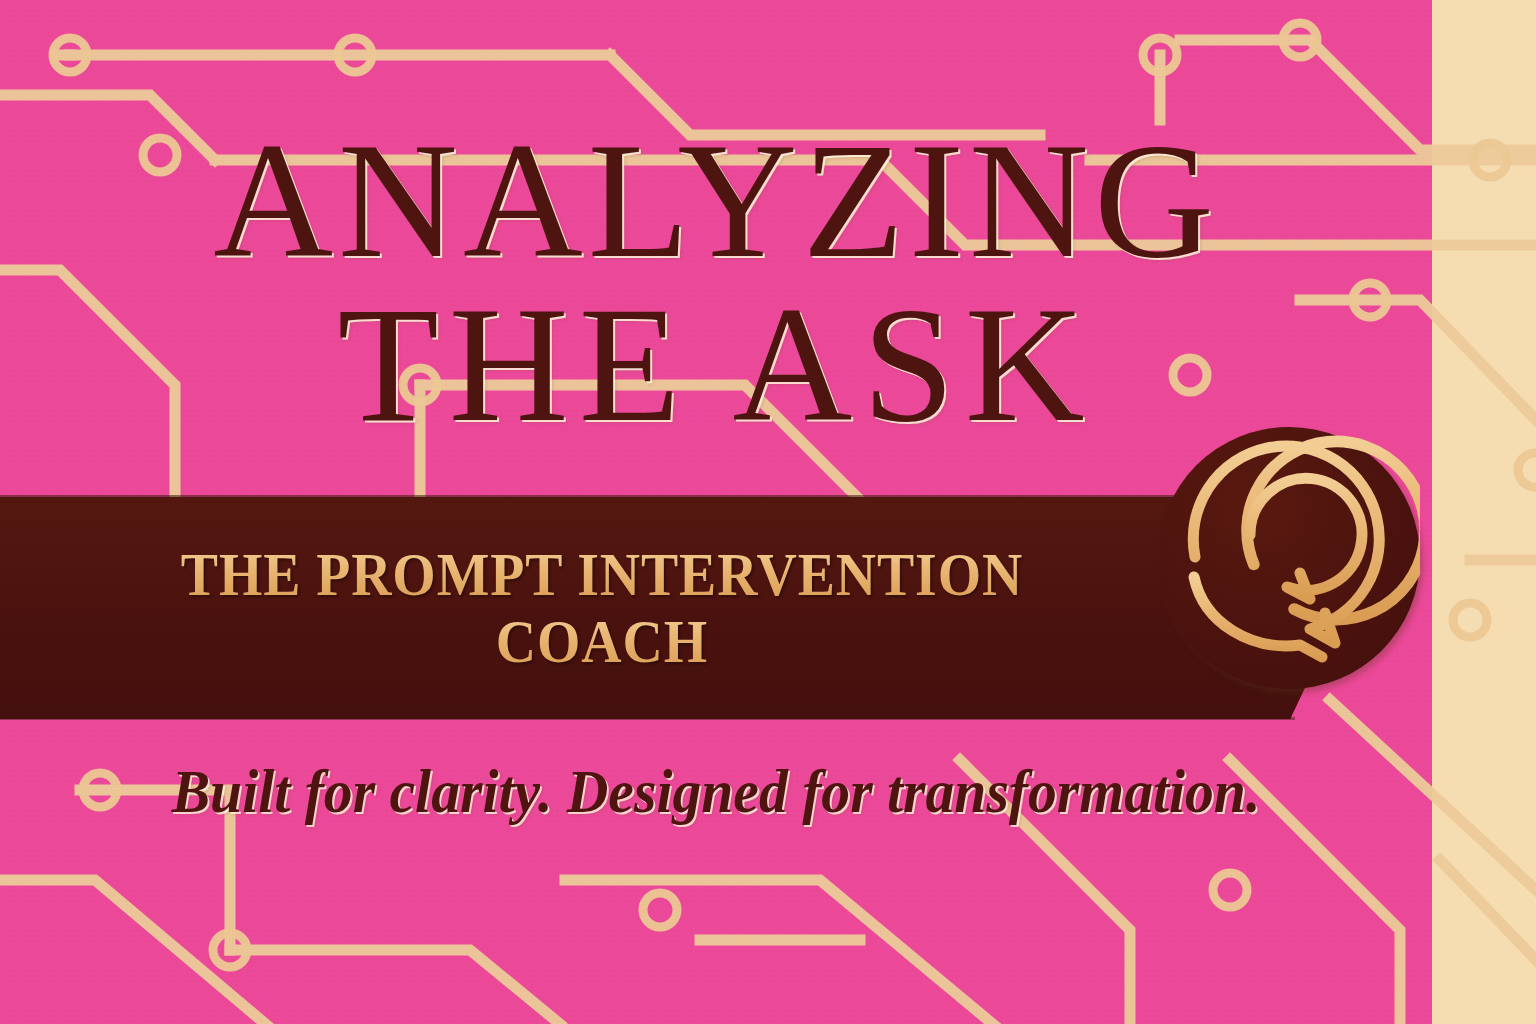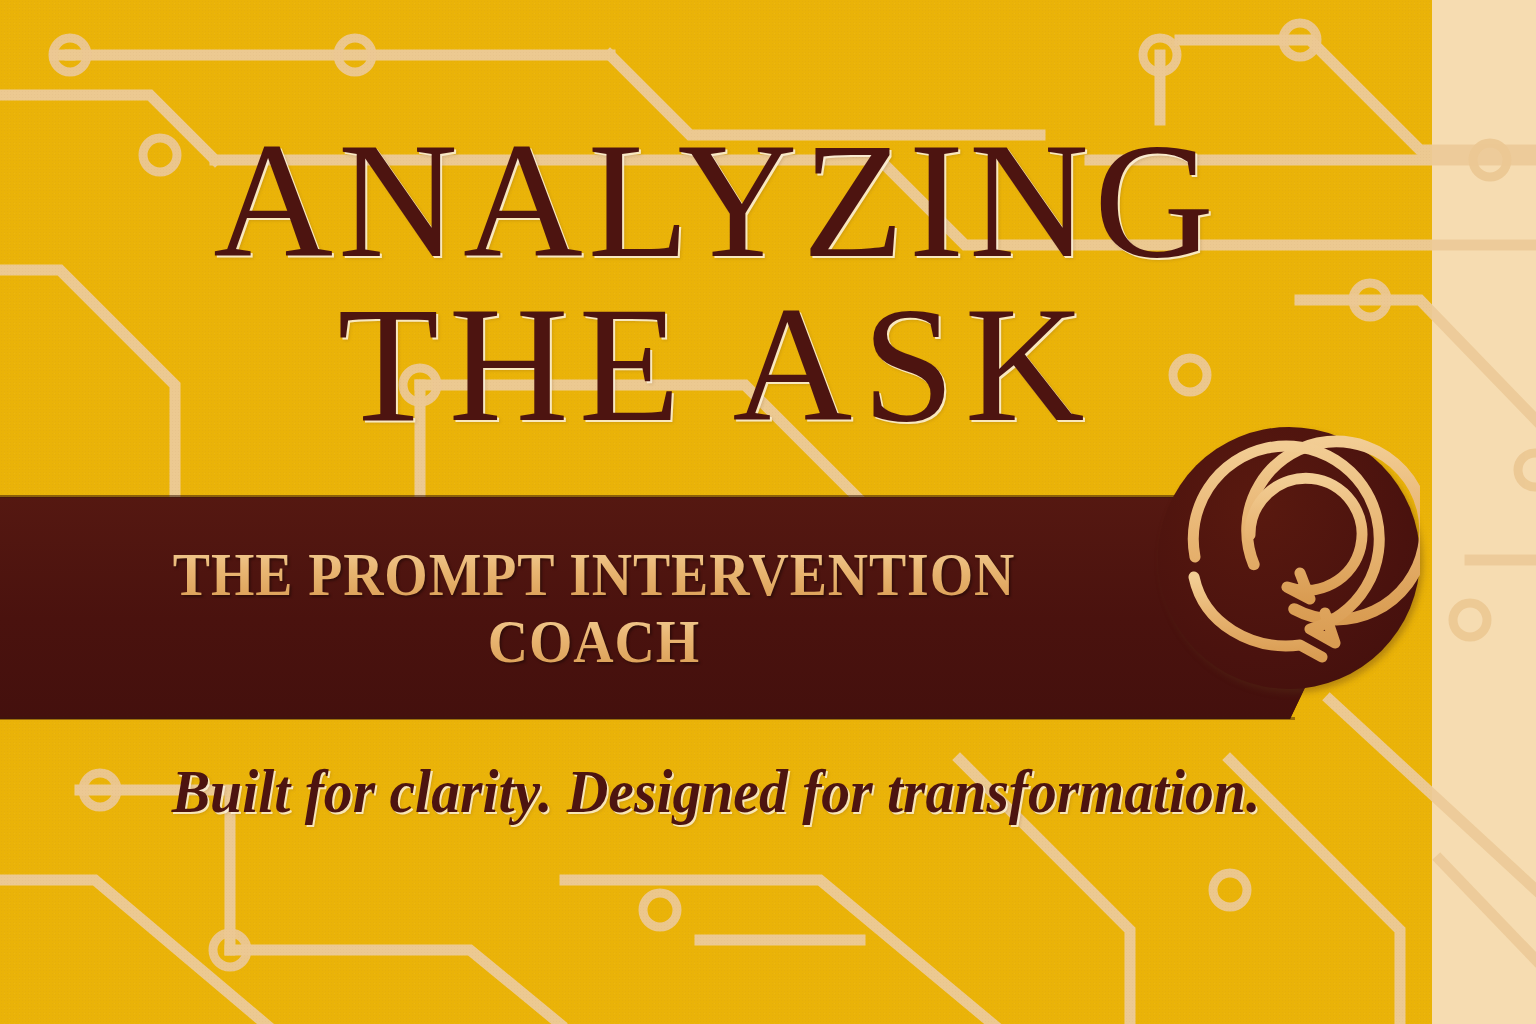--- a/index.html
+++ b/index.html
@@ -6,21 +6,21 @@
 
   html, body {
     width:1536px; height:1024px;
     overflow:hidden;
     background:#f6dcb1;
   }
 
   #poster{
     position:relative;
     width:1432px; height:1024px;
-    background:#eab308;
+    background:#ec4899;
     font-family:"Liberation Serif", serif;
   }
 
   
   #circuit-bg{
     position:absolute; inset:0;
     z-index:0;
     pointer-events:none;
   }
   #grain{
@@ -76,21 +76,21 @@
     position:absolute; left:0; top:495px; width:1180px; height:3px;
     z-index:6; background:rgba(60,25,12,.55);
   }
   #banner-botline{
     position:absolute; left:0; top:717px; width:1295px; height:3px;
     z-index:6; background:rgba(60,25,12,.45);
   }
 
   #banner-text{
     position:absolute;
-    left:4px; top:497px;
+    left:12px; top:497px;
     width:1180px; height:222px;
     z-index:7;
     display:flex; flex-direction:column;
     align-items:center; justify-content:center;
     text-align:center;
     color:#e8b573;
     font-family:"Liberation Sans Narrow","Liberation Sans", sans-serif;
   }
   .bn-line{
     display:block;

